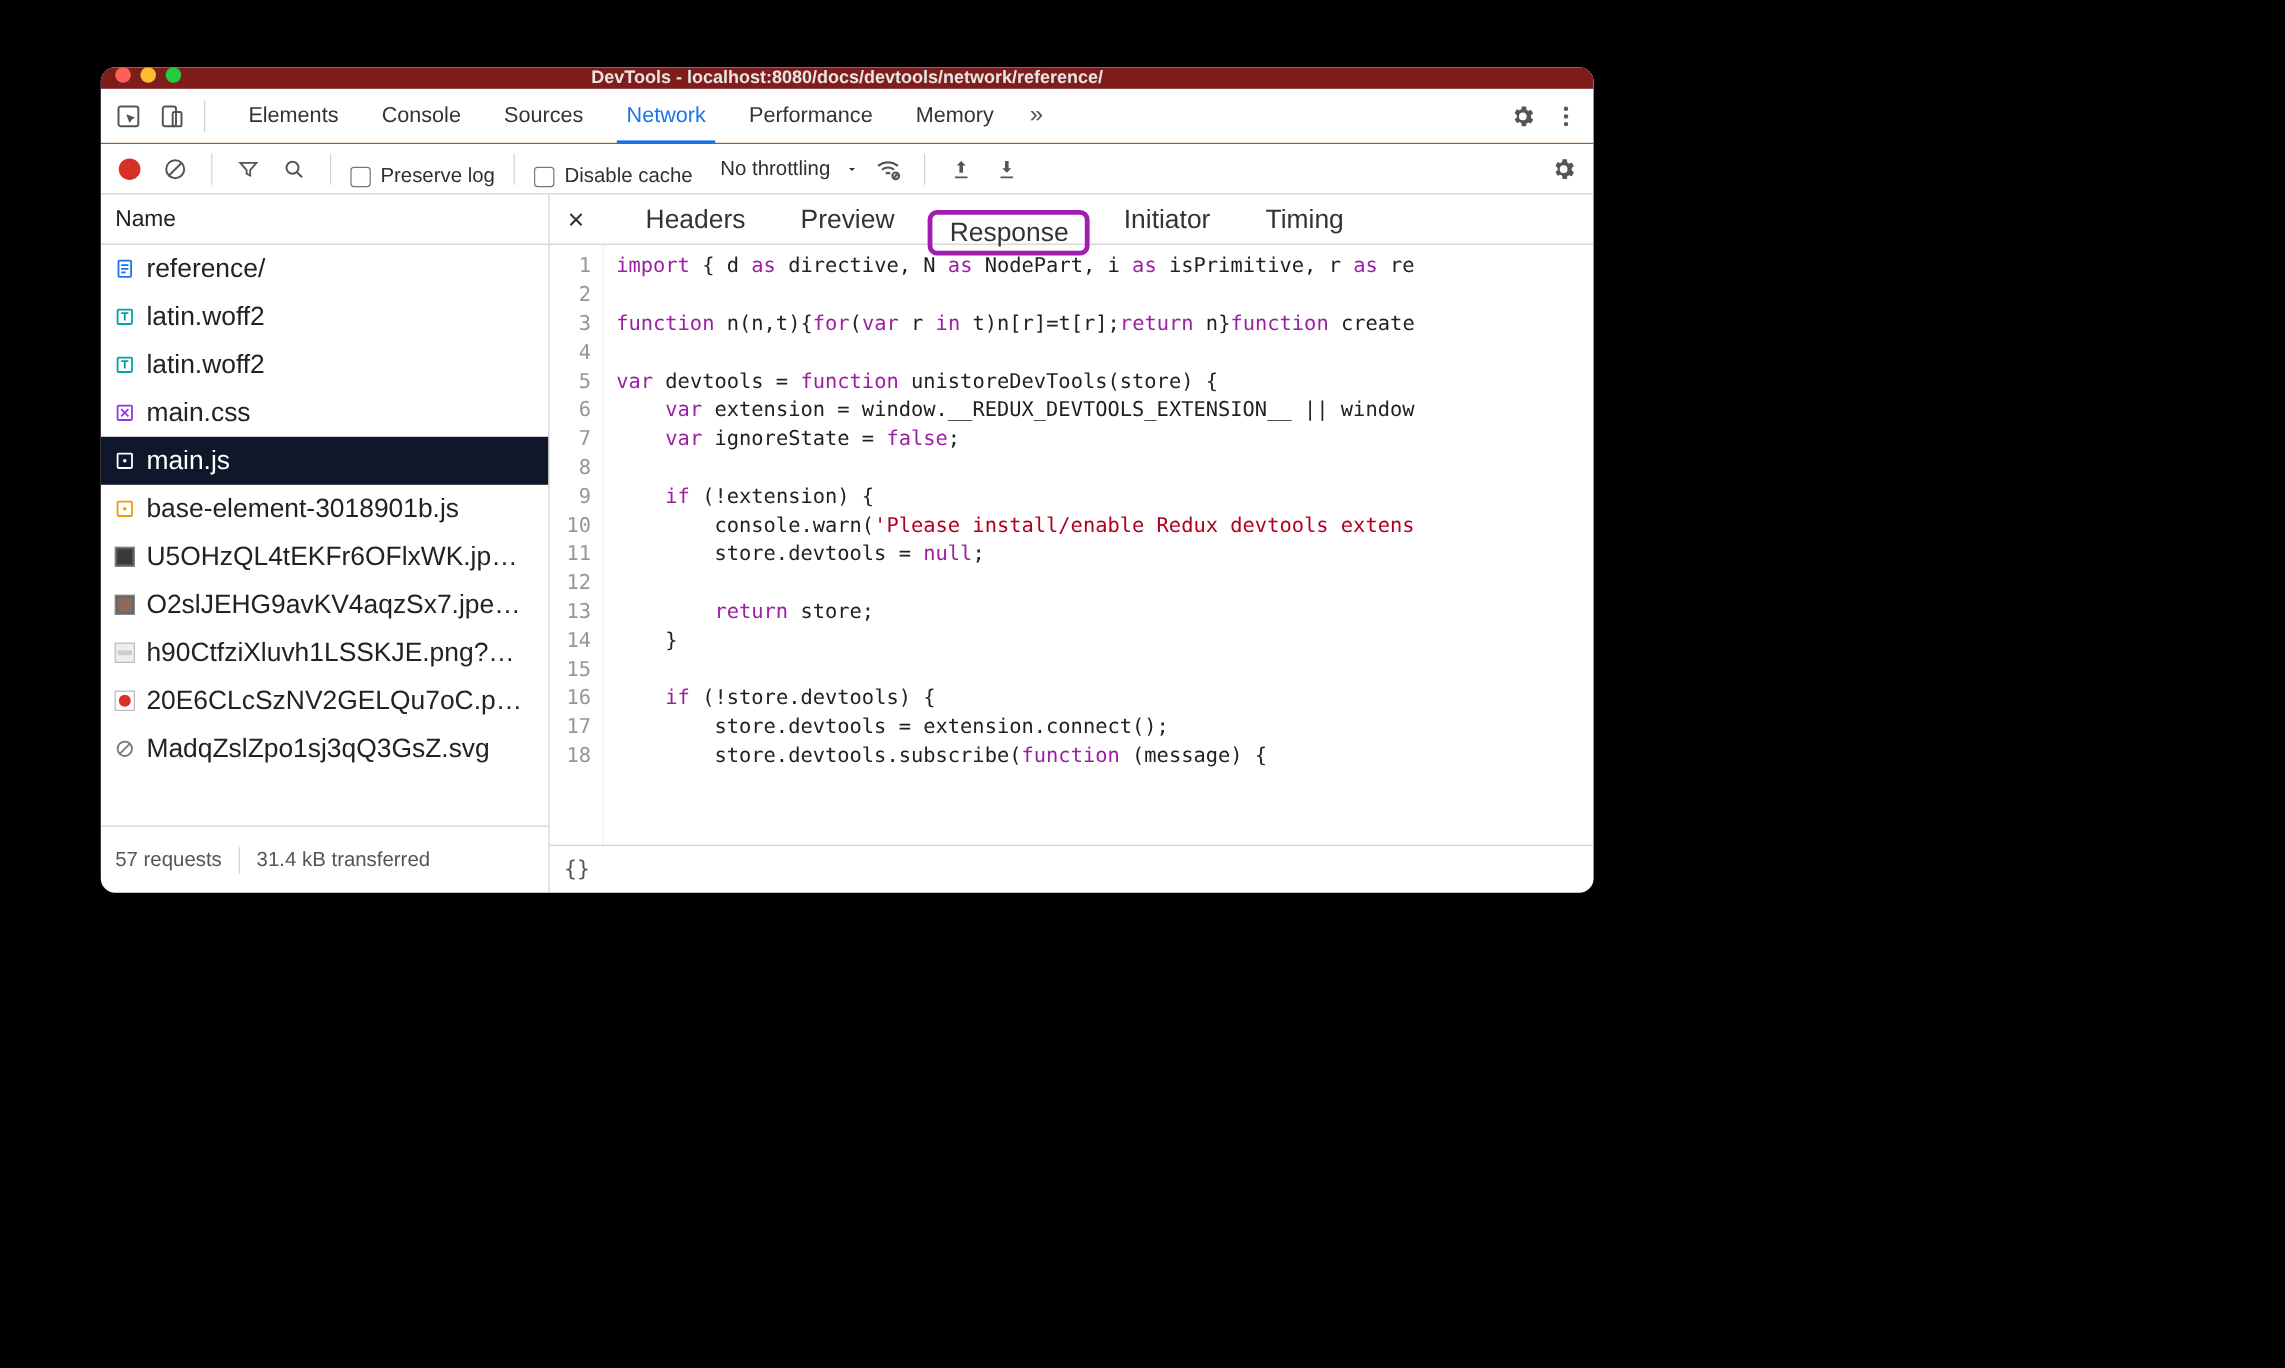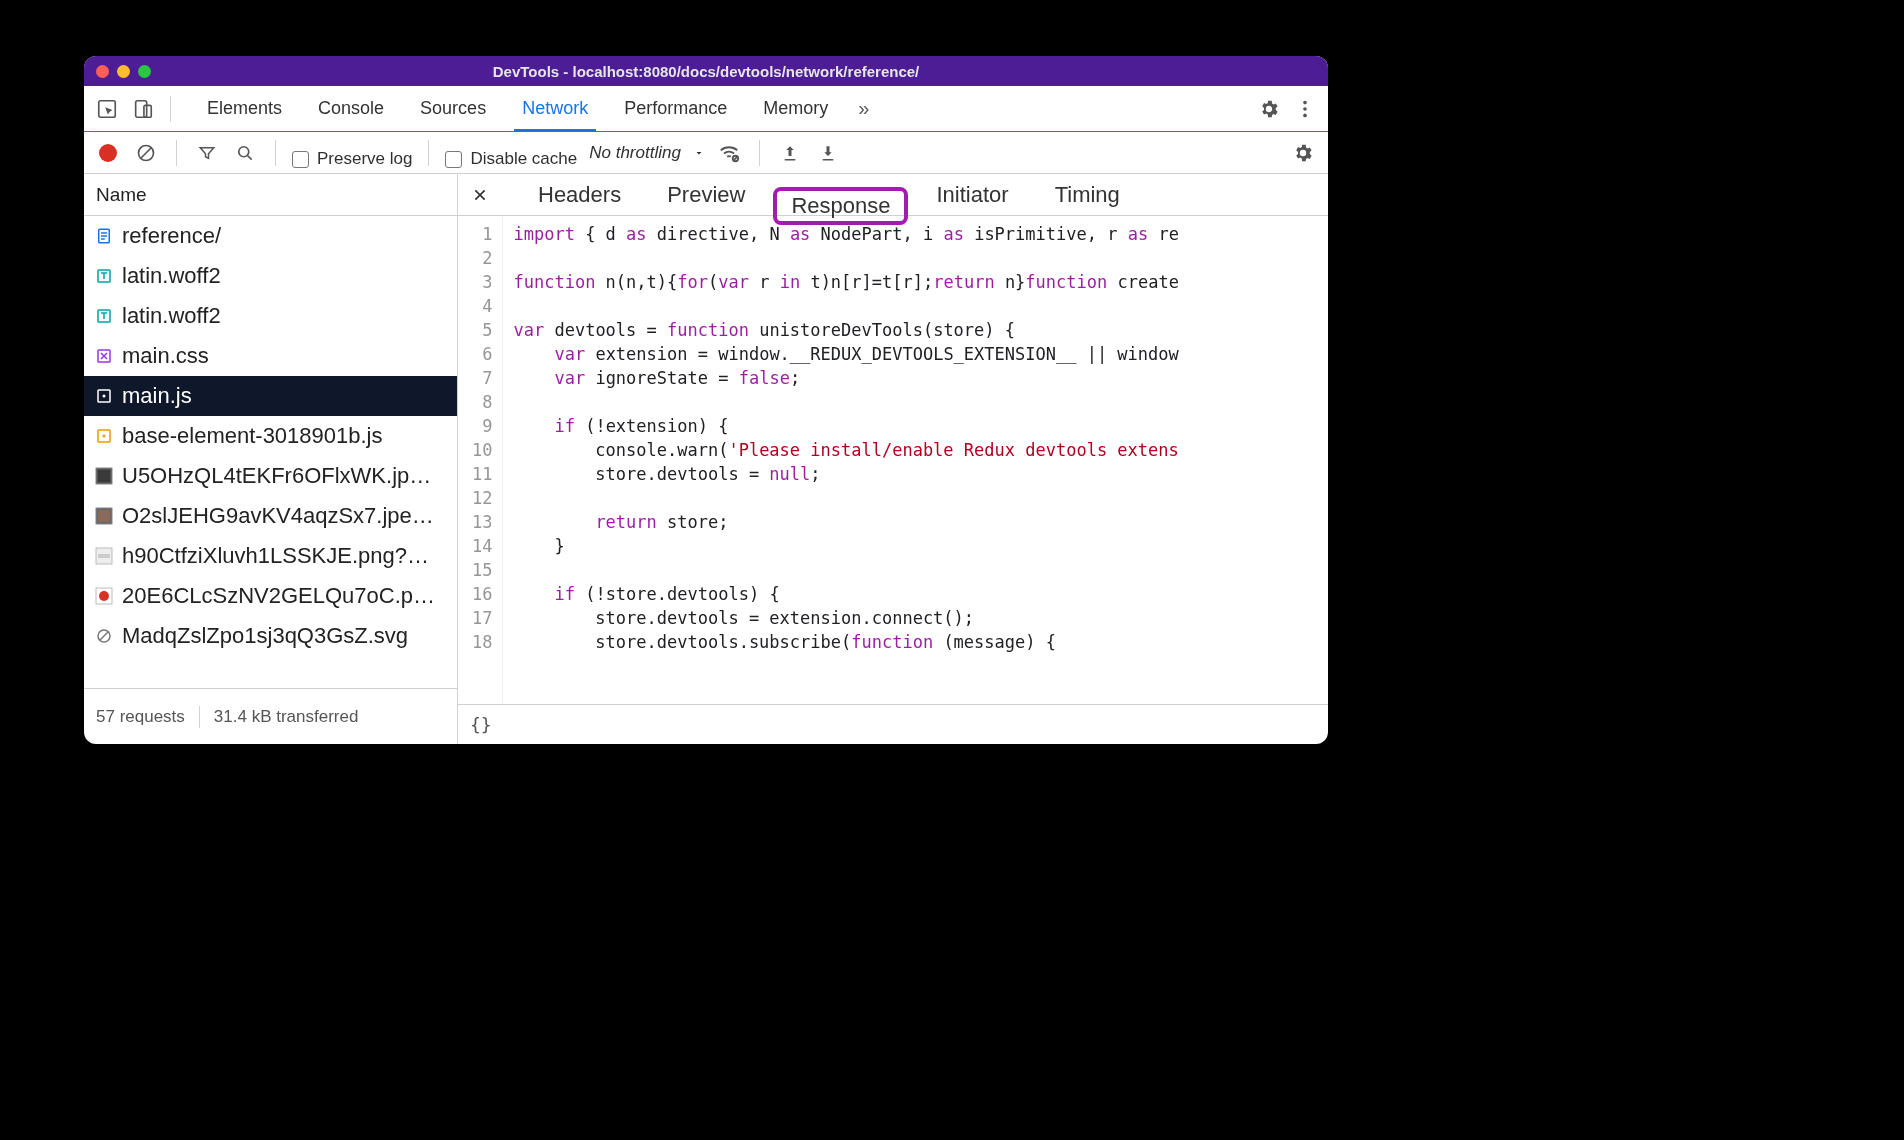--- a/index.html
+++ b/index.html
@@ -6,21 +6,21 @@
   html, body { width: 1904px; height: 1140px; background: #000; font-family: "Helvetica Neue", Arial, sans-serif; }
   .stage { position: relative; width: 1904px; height: 1140px; }
   .window {
     position: absolute; left: 84px; top: 56px; width: 1244px; height: 688px;
     background: #fff; border-radius: 12px; overflow: hidden;
     box-shadow: 0 30px 70px rgba(0,0,0,0.55), 0 6px 18px rgba(0,0,0,0.35);
     display: flex; flex-direction: column;
   }
   
   .titlebar {
-    height: 30px; background: #4c1d95; display: flex; align-items: center;
+    height: 18px; background: #7f1d1d; display: flex; align-items: flex-start;
     padding: 0 12px; flex-shrink: 0; position: relative;
   }
   .traffic { display: flex; gap: 8px; }
   .traffic .dot { width: 13px; height: 13px; border-radius: 50%; }
   .dot.red { background:#ff5f57; } .dot.yellow { background:#febc2e; } .dot.green { background:#28c840; }
   .titlebar .title {
     position: absolute; left: 0; right: 0; text-align: center;
     color: #e6e6e6; font-size: 15px; font-weight: 600;
     pointer-events: none;
   }
@@ -170,21 +170,21 @@
       <div class="vsep"></div>
       <label class="chk">
         <span class="box"></span>
         <span>Preserve log</span>
       </label>
       <div class="vsep"></div>
       <label class="chk">
         <span class="box"></span>
         <span>Disable cache</span>
       </label>
-      <div class="throttle" style="margin-left:2px;font-style:italic;">
+      <div class="throttle" style="margin-left:13px;">
         <span>No throttling</span>
         <svg width="12" height="12" viewBox="0 0 24 24" fill="currentColor">
             <path d="M7 10l5 5 5-5z"></path>
           </svg>
       </div>
       <div class="btn signal">
         <svg width="22" height="22" viewBox="0 0 24 24" fill="none" stroke="currentColor" stroke-width="2">
           <path d="M3 9a14 14 0 0118 0"></path>
             <path d="M6.5 12.5a9 9 0 0111 0"></path>
             <path d="M10 16a4 4 0 014 0"></path>

